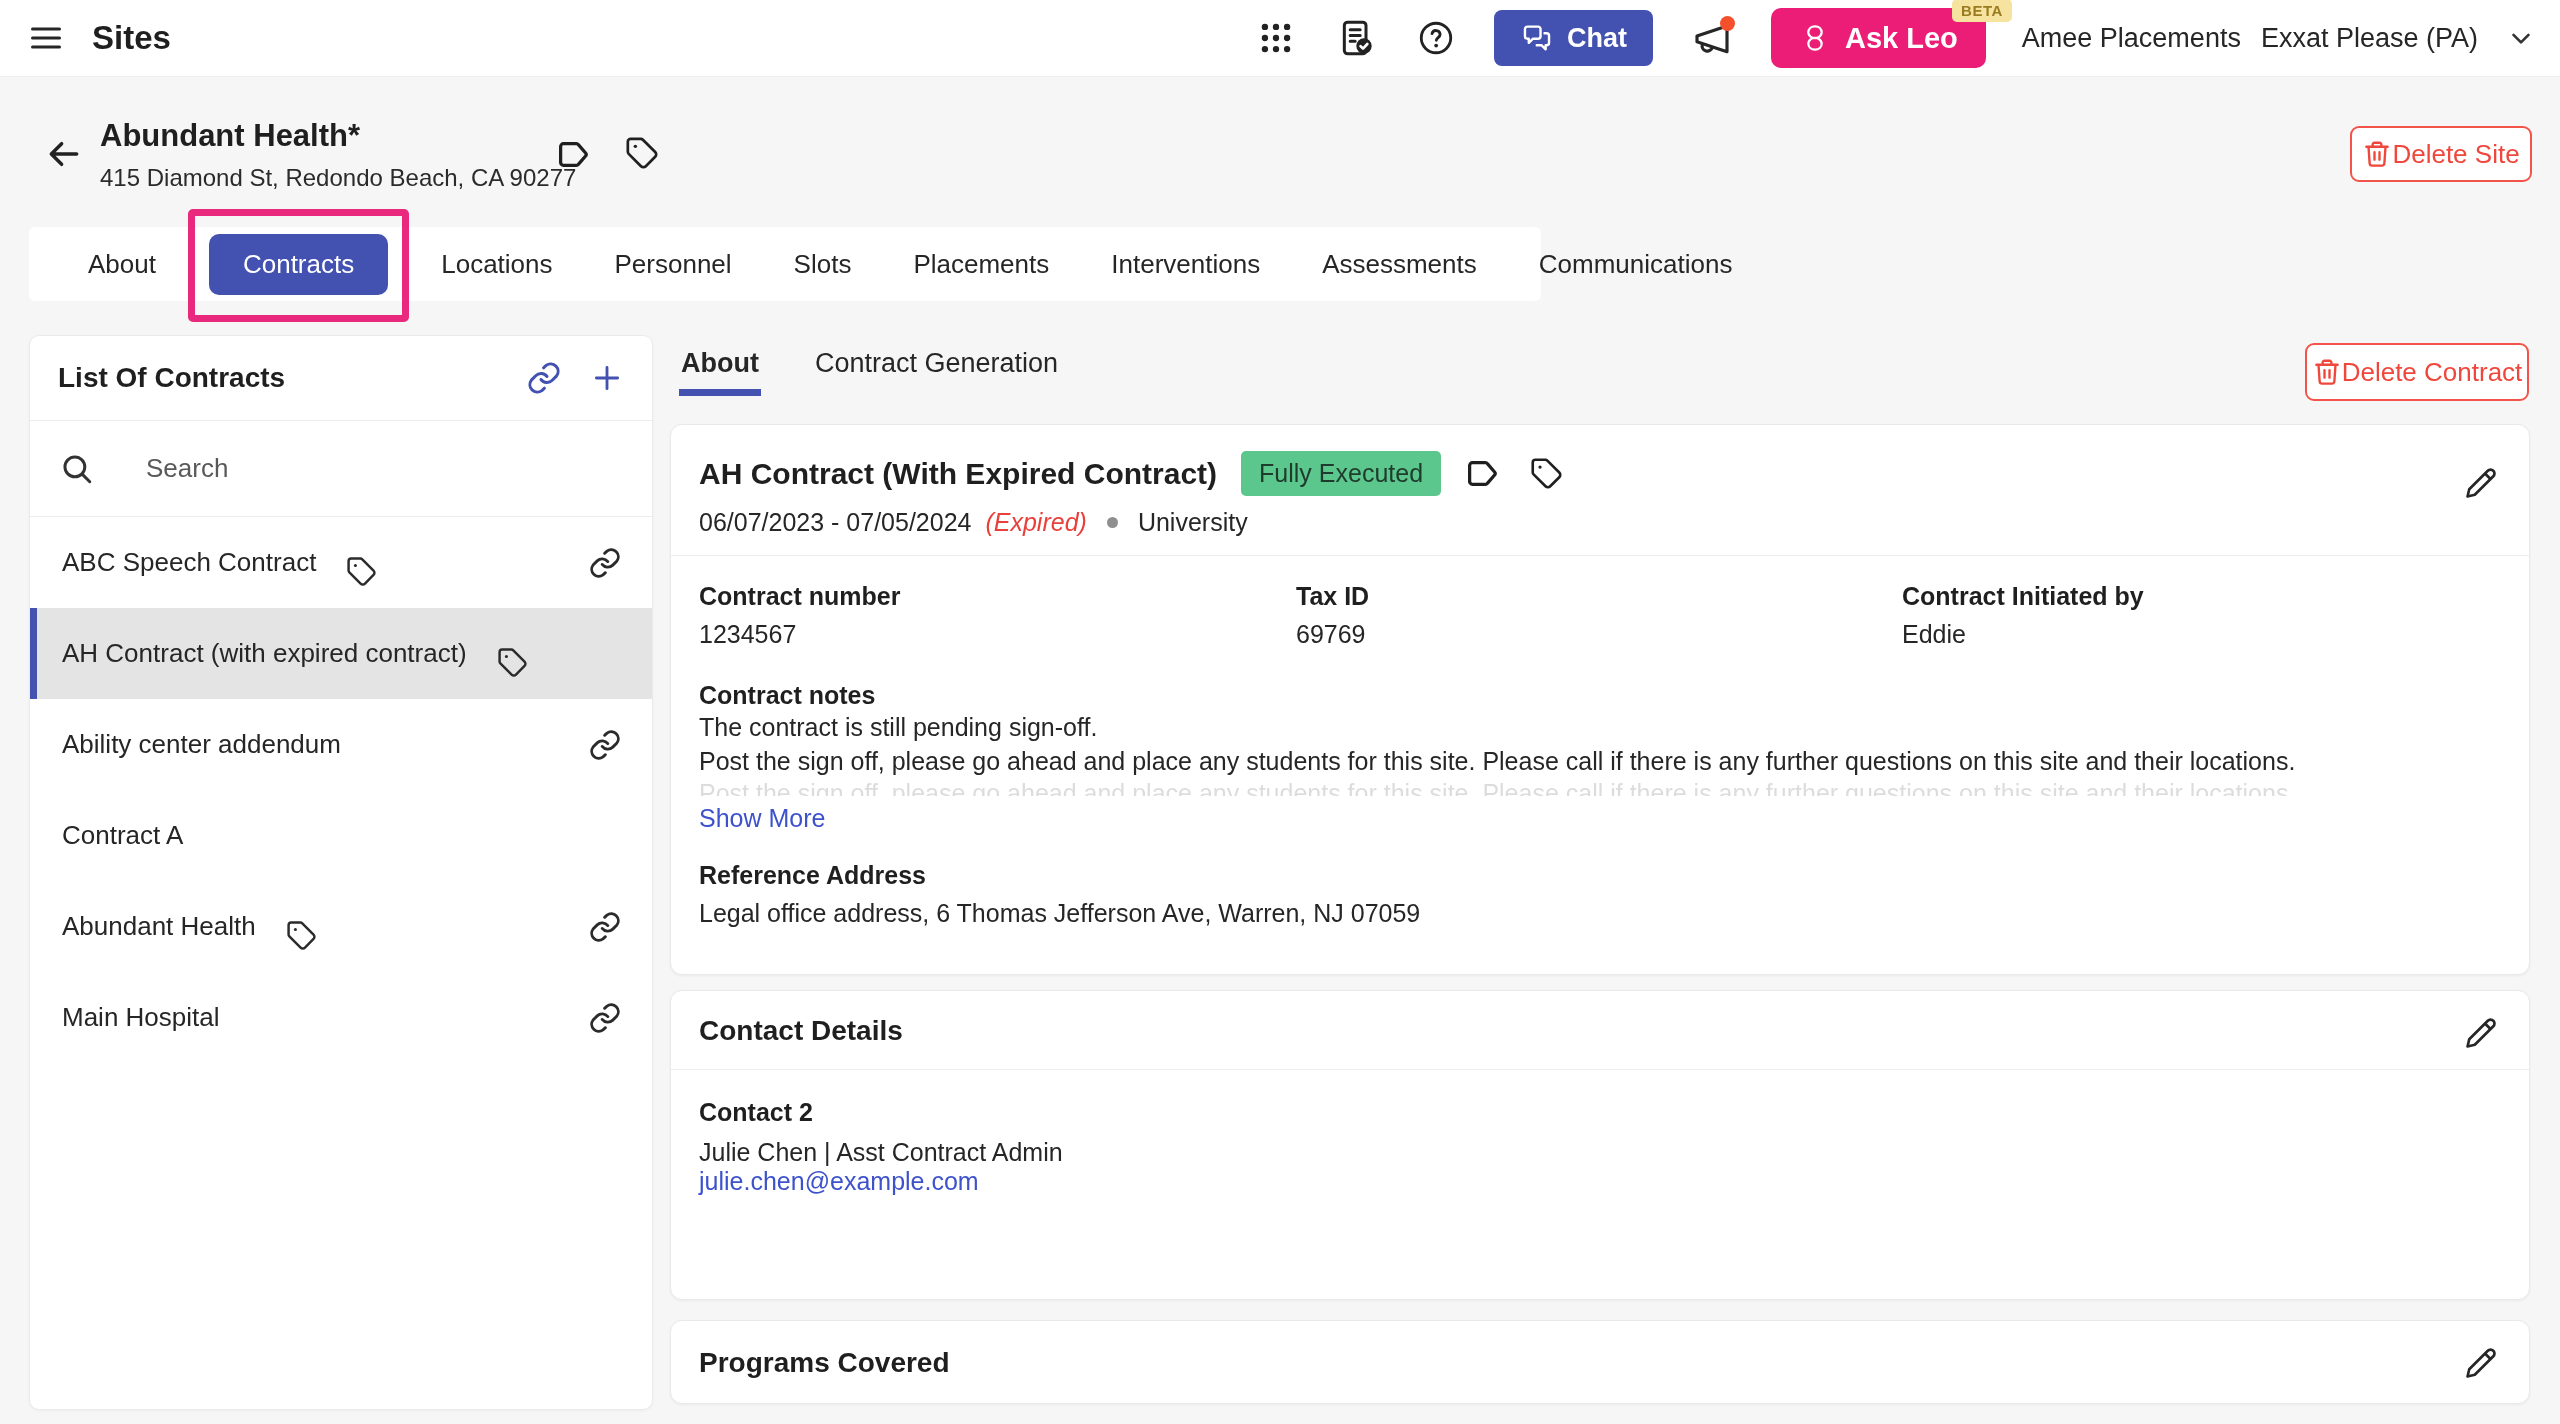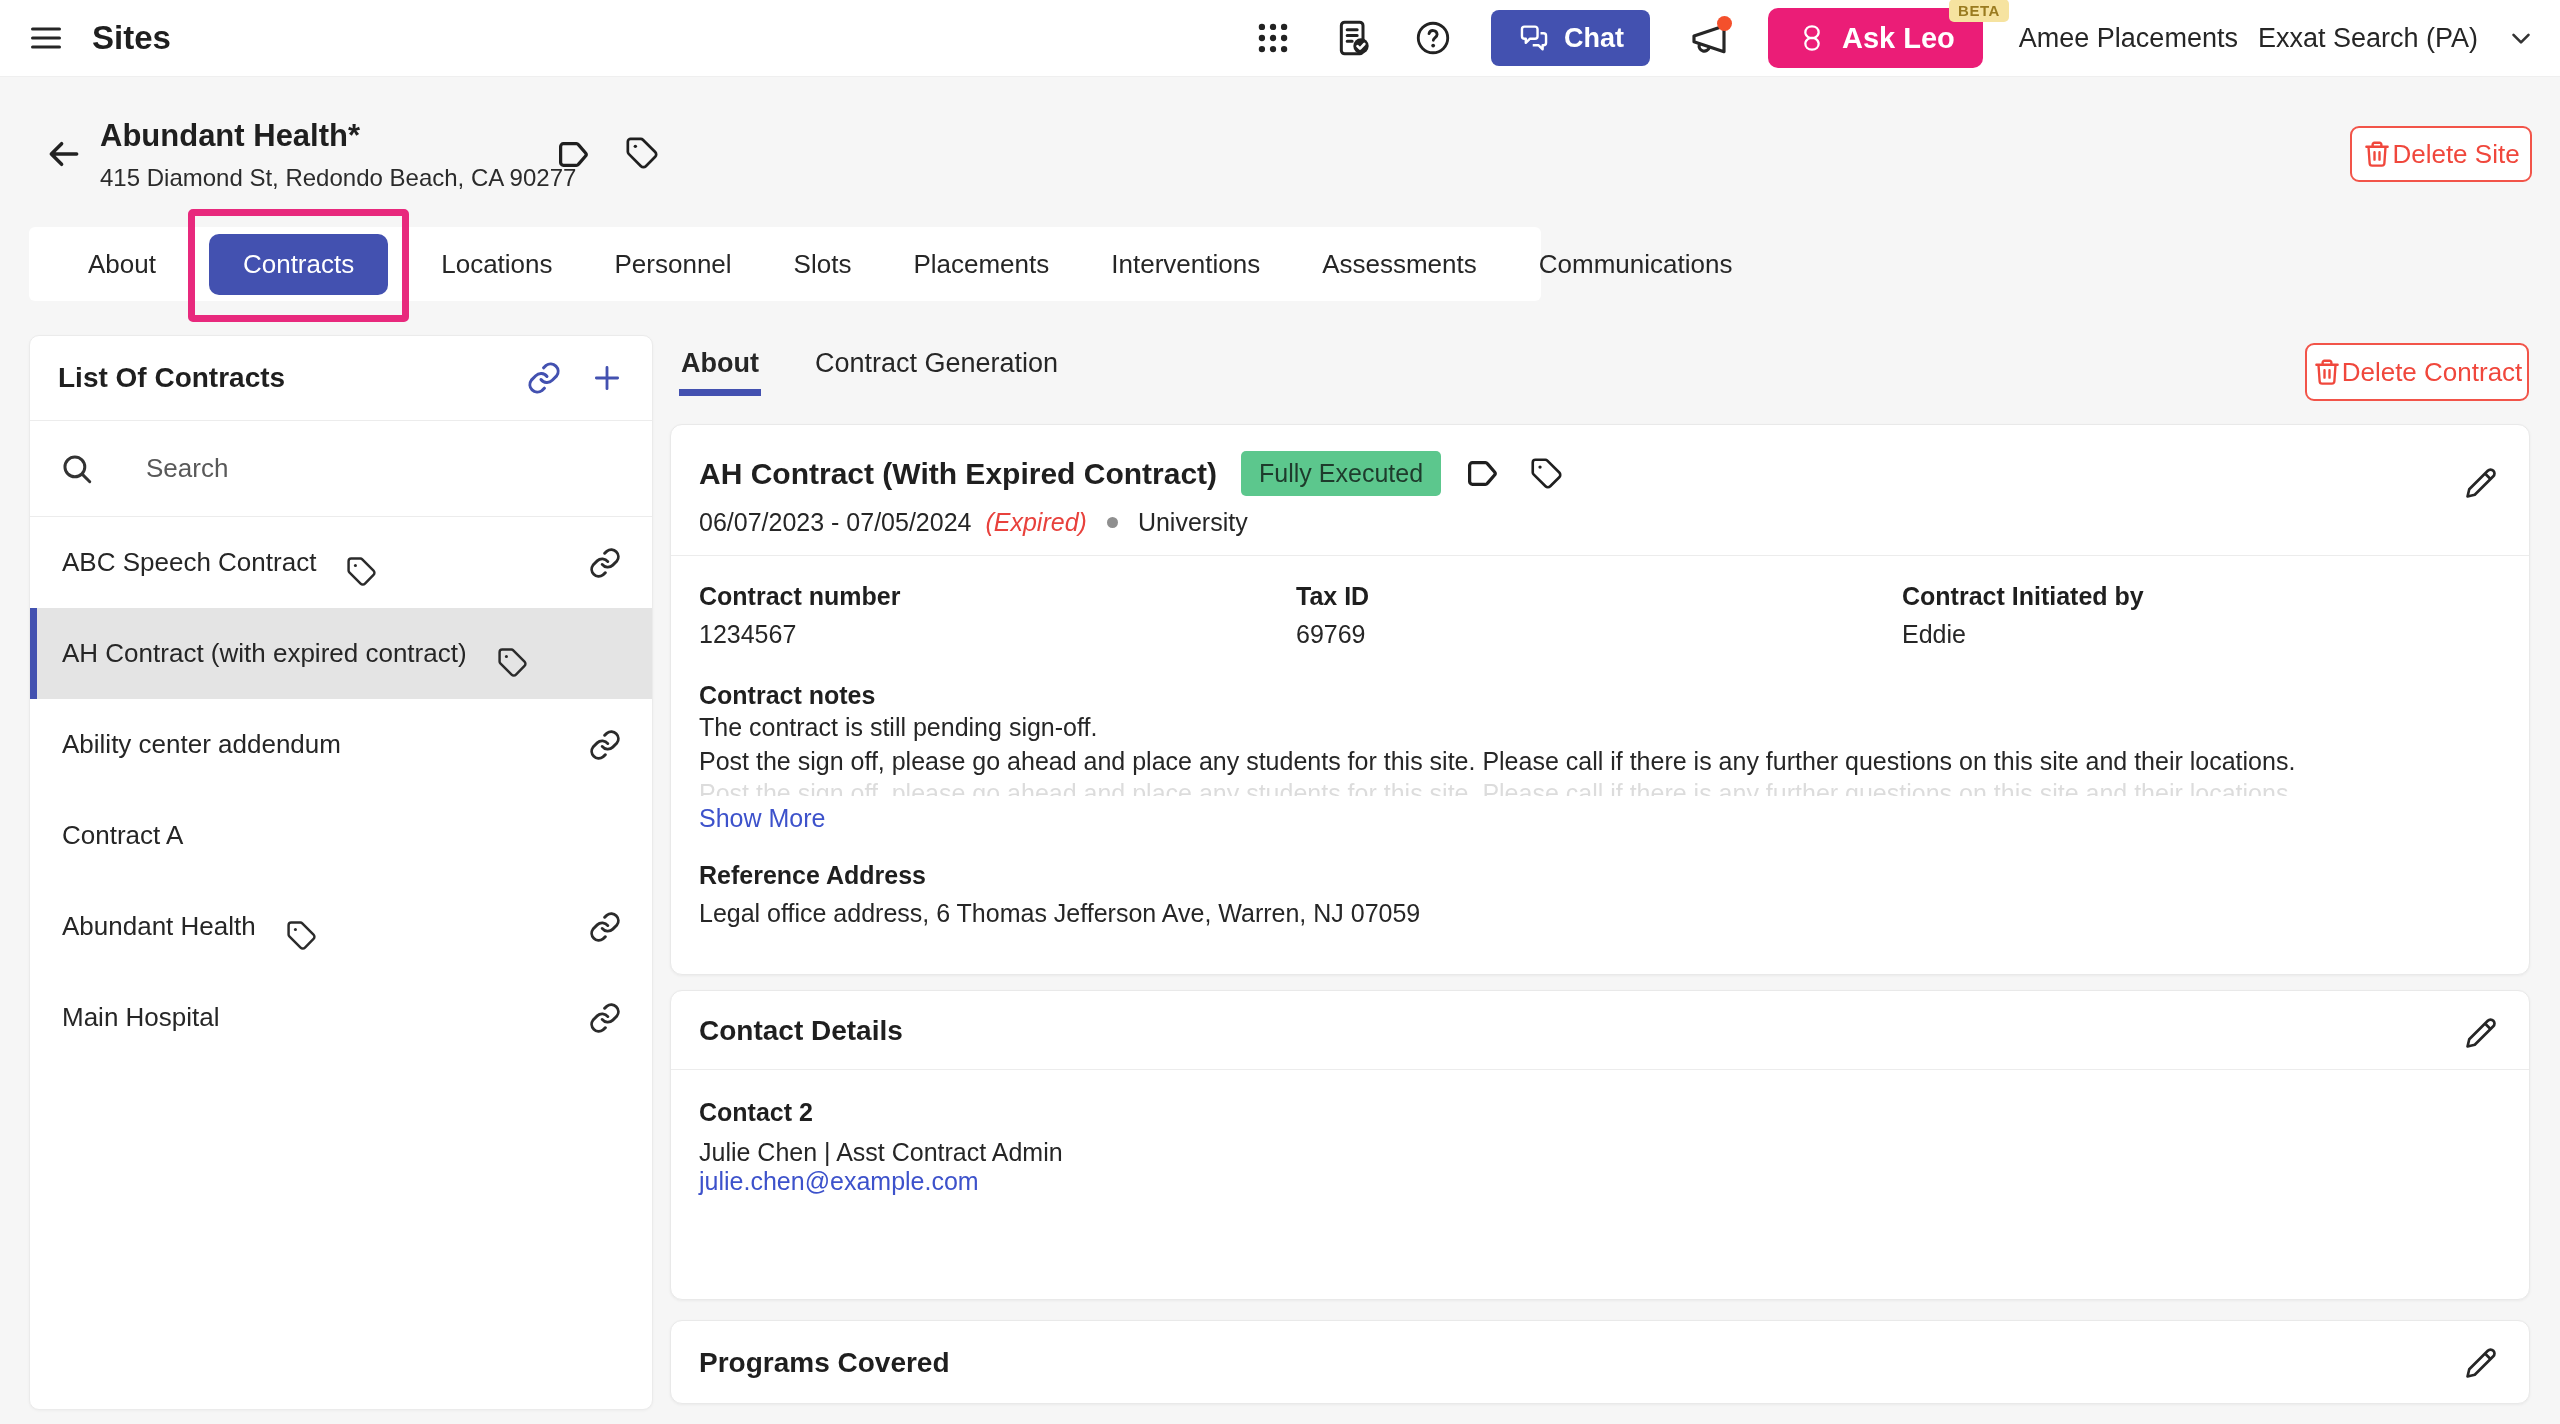--- a/index.html
+++ b/index.html
@@ -227,21 +227,21 @@
       </button>
       <button class="askleo">
         <svg width="32" height="32">
             <use href="#i-leo"></use>
           </svg>
         <span>Ask Leo</span>
         <span class="beta">BETA</span>
       </button>
       <div class="user">
         <span>Amee Placements</span>
-        <span>Exxat Search (PA)</span>
+        <span>Exxat Please (PA)</span>
         <svg class="chev" width="30" height="30">
             <use href="#i-chevron-down"></use>
           </svg>
       </div>
     </div>
   </header>
 
   <button class="back-btn">
     <svg width="38" height="38">
         <use href="#i-back"></use>

